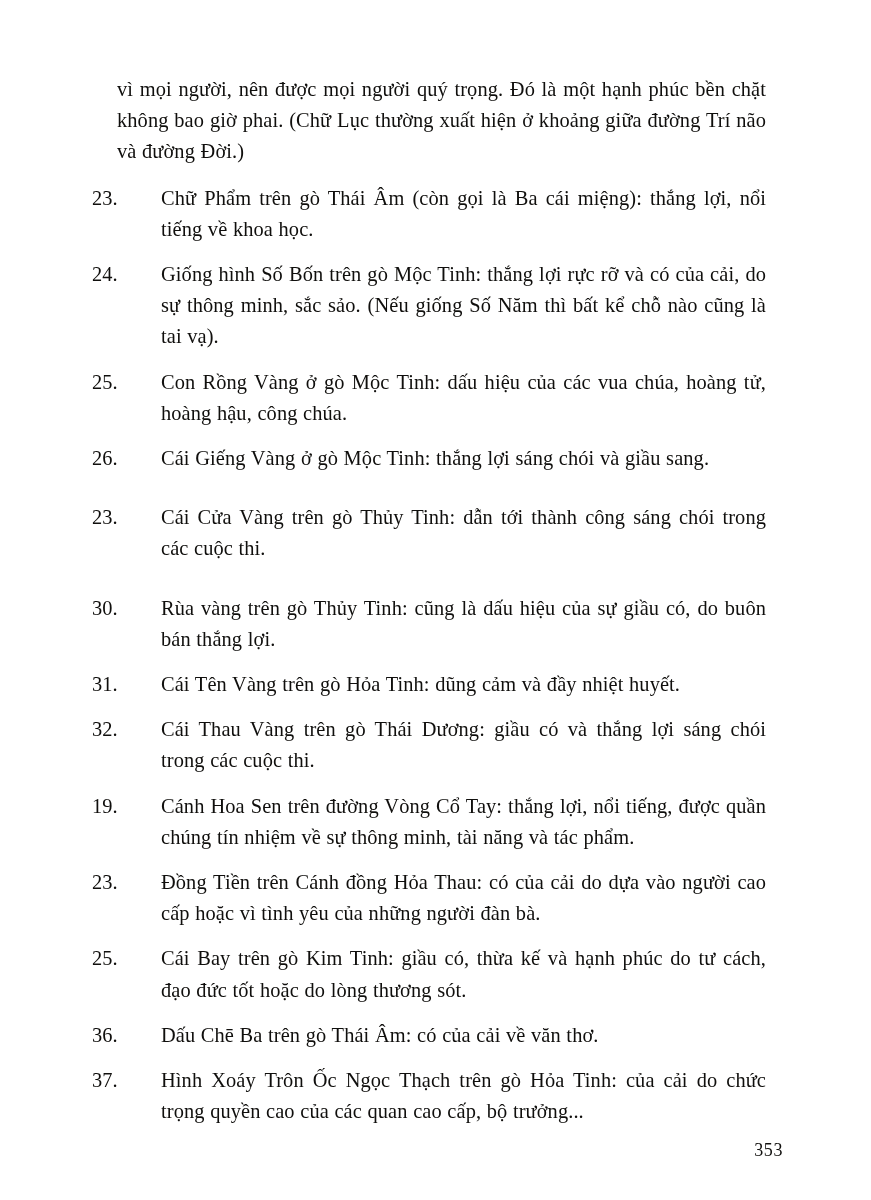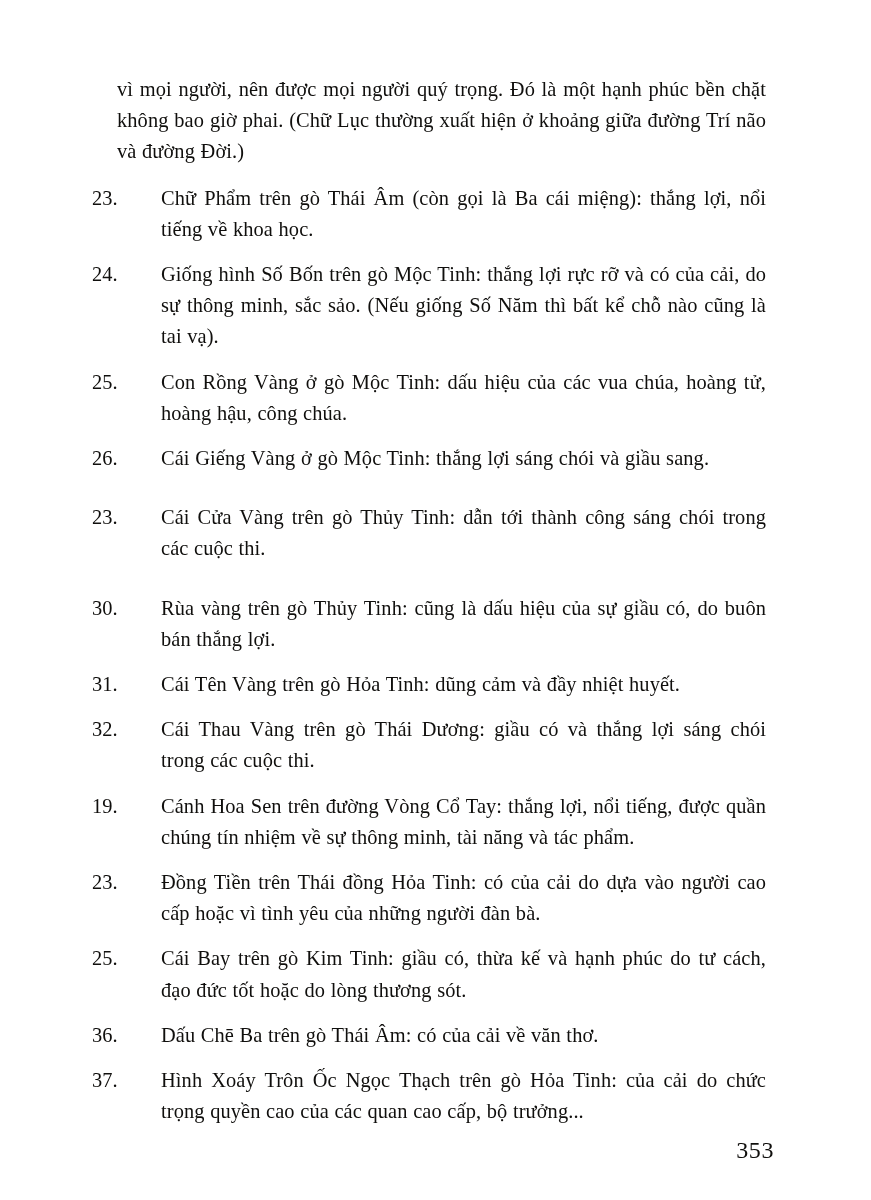--- a/index.html
+++ b/index.html
@@ -75,23 +75,23 @@
   }
   .item > .body {
     display: block;
     margin-left: 44px;
   }
   
   .gap-sm { height: 14px; }
   .gap-md { height: 15px; }
   .pagenum {
     position: absolute;
-    right: 97px;
+    right: 88px;
     bottom: 38px;
-    font-size: 24px;
+    font-size: 18px;
     line-height: 24px;
     letter-spacing: 0.6px;
     text-align: right;
   }
 </style>
 </head>
 <body>
 
 <div class="page">
 
@@ -156,21 +156,21 @@
       <div class="gap-sm"></div>
 
       <li class="item">
         <span class="num">19.</span>
         <span class="body">Cánh Hoa Sen trên đường Vòng Cổ Tay: thắng lợi, nổi tiếng, được quần chúng tín nhiệm về sự thông minh, tài năng và tác phẩm.</span>
       </li>
       <div class="gap-sm"></div>
 
       <li class="item">
         <span class="num">23.</span>
-        <span class="body">Đồng Tiền trên Thái đồng Hỏa Tinh: có của cải do dựa vào người cao cấp hoặc vì tình yêu của những người đàn bà.</span>
+        <span class="body">Đồng Tiền trên Cánh đồng Hỏa Thau: có của cải do dựa vào người cao cấp hoặc vì tình yêu của những người đàn bà.</span>
       </li>
       <div class="gap-sm"></div>
 
       <li class="item">
         <span class="num">25.</span>
         <span class="body">Cái Bay trên gò Kim Tinh: giầu có, thừa kế và hạnh phúc do tư cách, đạo đức tốt hoặc do lòng thương sót.</span>
       </li>
       <div class="gap-sm"></div>
 
       <li class="item">

